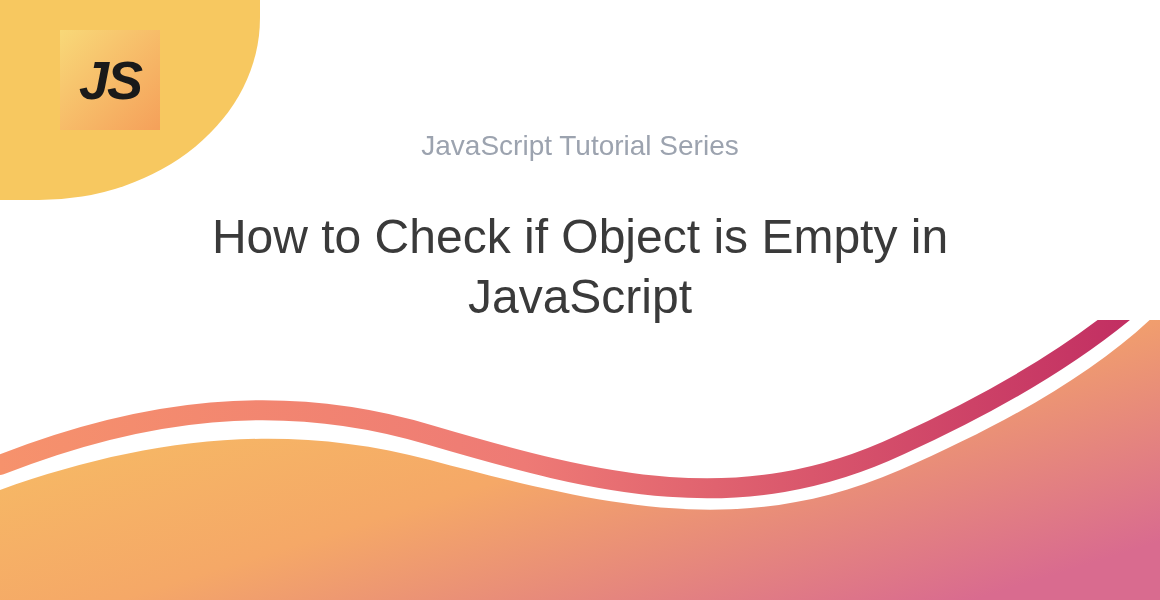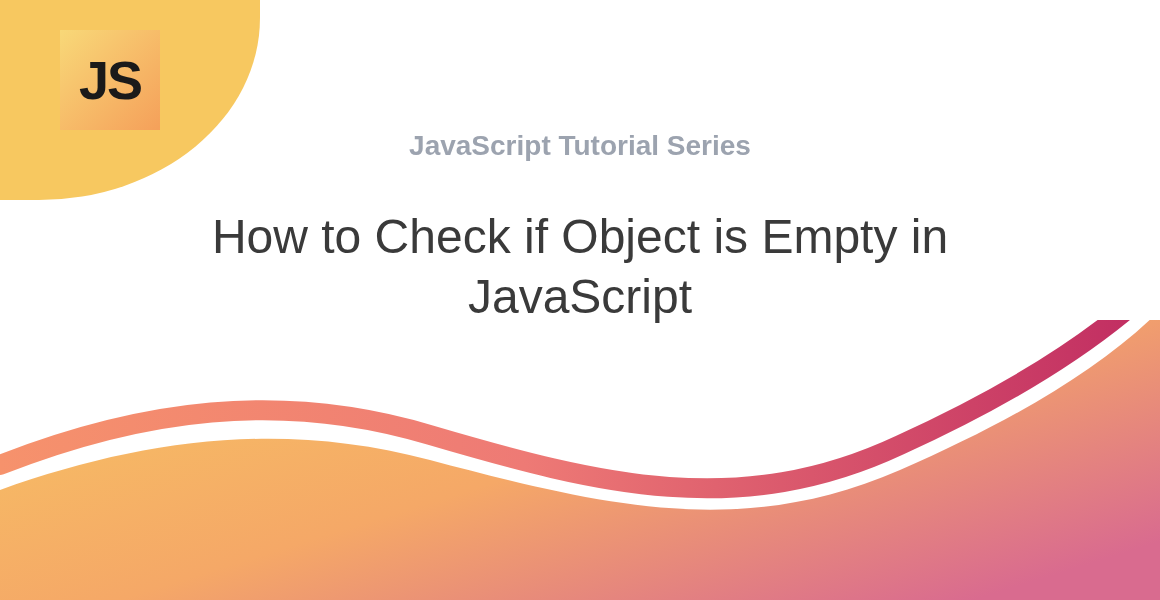--- a/index.html
+++ b/index.html
@@ -32,20 +32,21 @@
       position: absolute;
       top: 30px;
       left: 60px;
       width: 100px;
       height: 100px;
       background: linear-gradient(135deg, #f8d878 0%, #f5a05a 100%);
       display: flex;
       align-items: center;
       justify-content: center;
       z-index: 2;
+      font-style: italic;
     }
     
     .js-logo-text {
       font-size: 54px;
       font-weight: 800;
       color: #1a1a1a;
       letter-spacing: -2px;
     }
     
     .content {
@@ -54,21 +55,21 @@
       left: 0;
       right: 0;
       text-align: center;
       z-index: 2;
       padding: 0 80px;
     }
     
     .subtitle {
       font-size: 28px;
       color: #9ca3af;
-      font-weight: 700;
+      font-weight: 400;
       margin-bottom: 45px;
     }
     
     .title {
       font-size: 48px;
       font-weight: 400;
       color: #3a3a3a;
       line-height: 1.25;
       max-width: 900px;
       margin: 0 auto;

